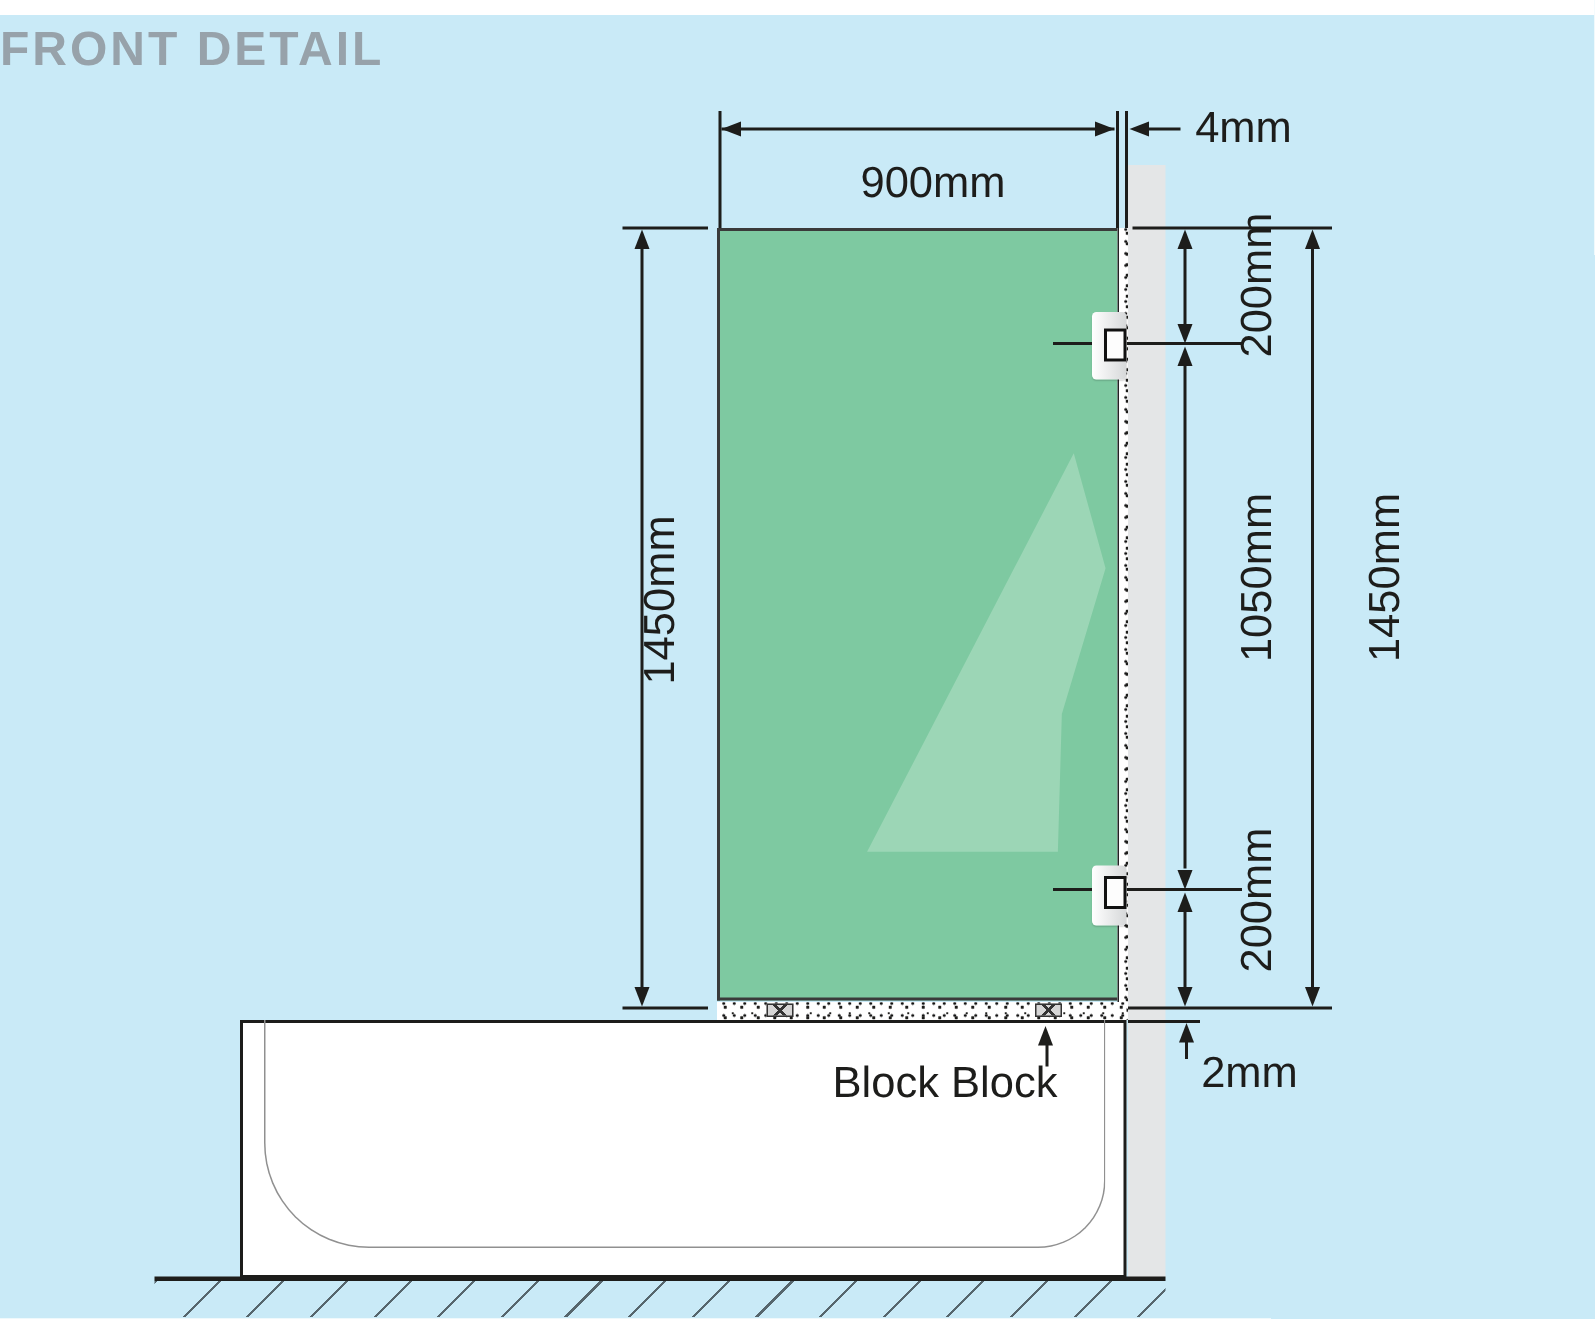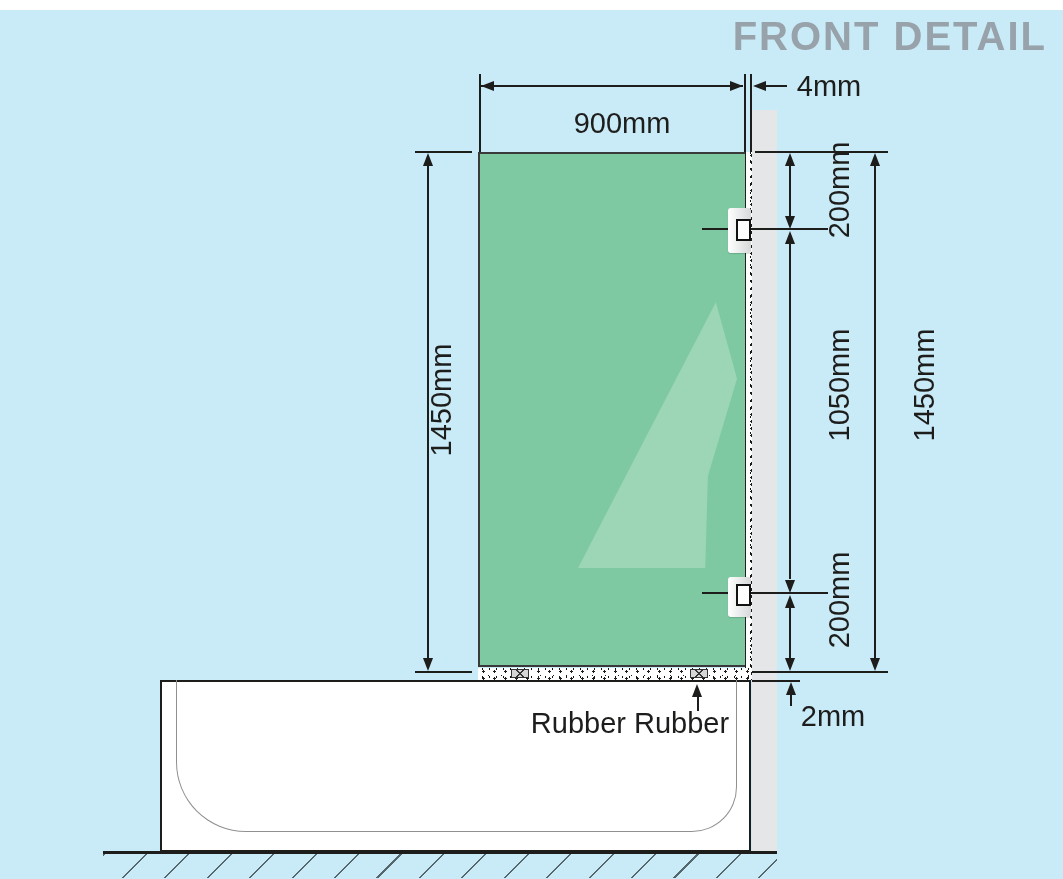--- a/index.html
+++ b/index.html
@@ -11,22 +11,22 @@
     --title:#97a2aa;
   }
   html,body{margin:0;padding:0;background:#fff;}
   #canvas{
     position:relative;width:1063px;height:879px;background:#ffffff;
     overflow:hidden;font-family:"Liberation Sans",sans-serif;
   }
   .abs{position:absolute;}
   .bg-blue{left:0;top:10px;width:1063px;height:869px;background:var(--bg);}
   .title{
-    left:0;right:16px;top:14px;text-align:right;
-    font-size:40px;font-weight:700;letter-spacing:2px;color:var(--title);
+    left:0;right:0;top:14px;text-align:left;
+    font-size:32px;font-weight:700;letter-spacing:2px;color:var(--title);
   }
   .wall{left:752px;top:110px;width:25px;height:742px;background:var(--wall);}
   .glass{
     left:478px;top:152px;width:267px;height:515px;background:var(--glass);
     border-top:2px solid #3a3a3a;border-left:2px solid #3a3a3a;
     border-bottom:2px solid #3a3a3a;box-sizing:border-box;overflow:hidden;
   }
   .glass-highlight{
     left:0;top:0;width:100%;height:100%;background:var(--glass-hi);
     clip-path:polygon(89% 29%, 97% 44%, 86% 63%, 85% 81%, 37% 81%);
@@ -155,15 +155,15 @@
   <div class="abs ah down" style="left:870px;top:658px;"></div>
   <div class="abs dim-label rot" style="left:924px;top:385px;">1450mm</div>
 
   <div class="abs ln" style="left:752px;top:680px;width:48px;height:2px;"></div>
   <div class="abs ah up" style="left:786px;top:682px;"></div>
   <div class="abs ln" style="left:790px;top:694px;width:2px;height:12px;"></div>
   <div class="abs dim-label" style="left:833px;top:716px;">2mm</div>
 
   <div class="abs ah up" style="left:692px;top:684px;"></div>
   <div class="abs ln" style="left:697px;top:695px;width:2px;height:16px;"></div>
-  <div class="abs dim-label" style="left:630px;top:723px;">Rubber Rubber</div>
+  <div class="abs dim-label" style="left:630px;top:723px;">Block Block</div>
 
 </div>
 
 </body></html>

